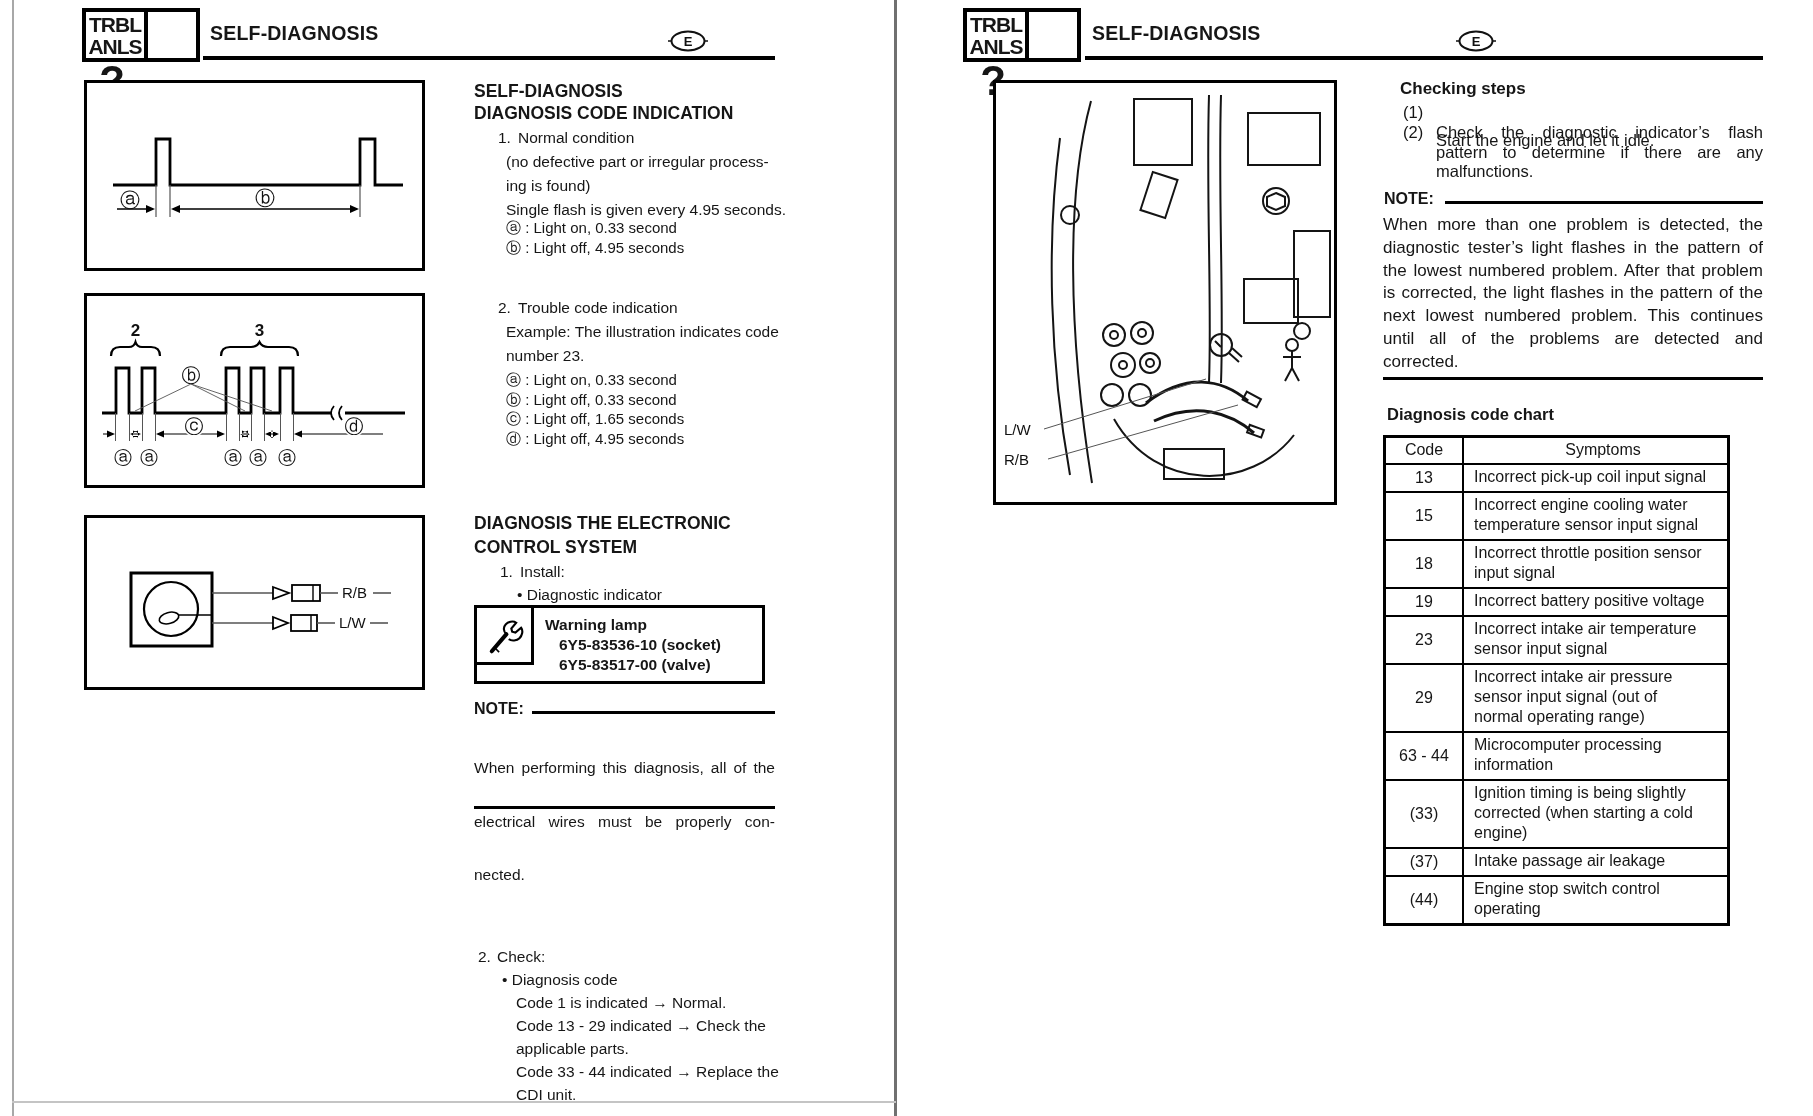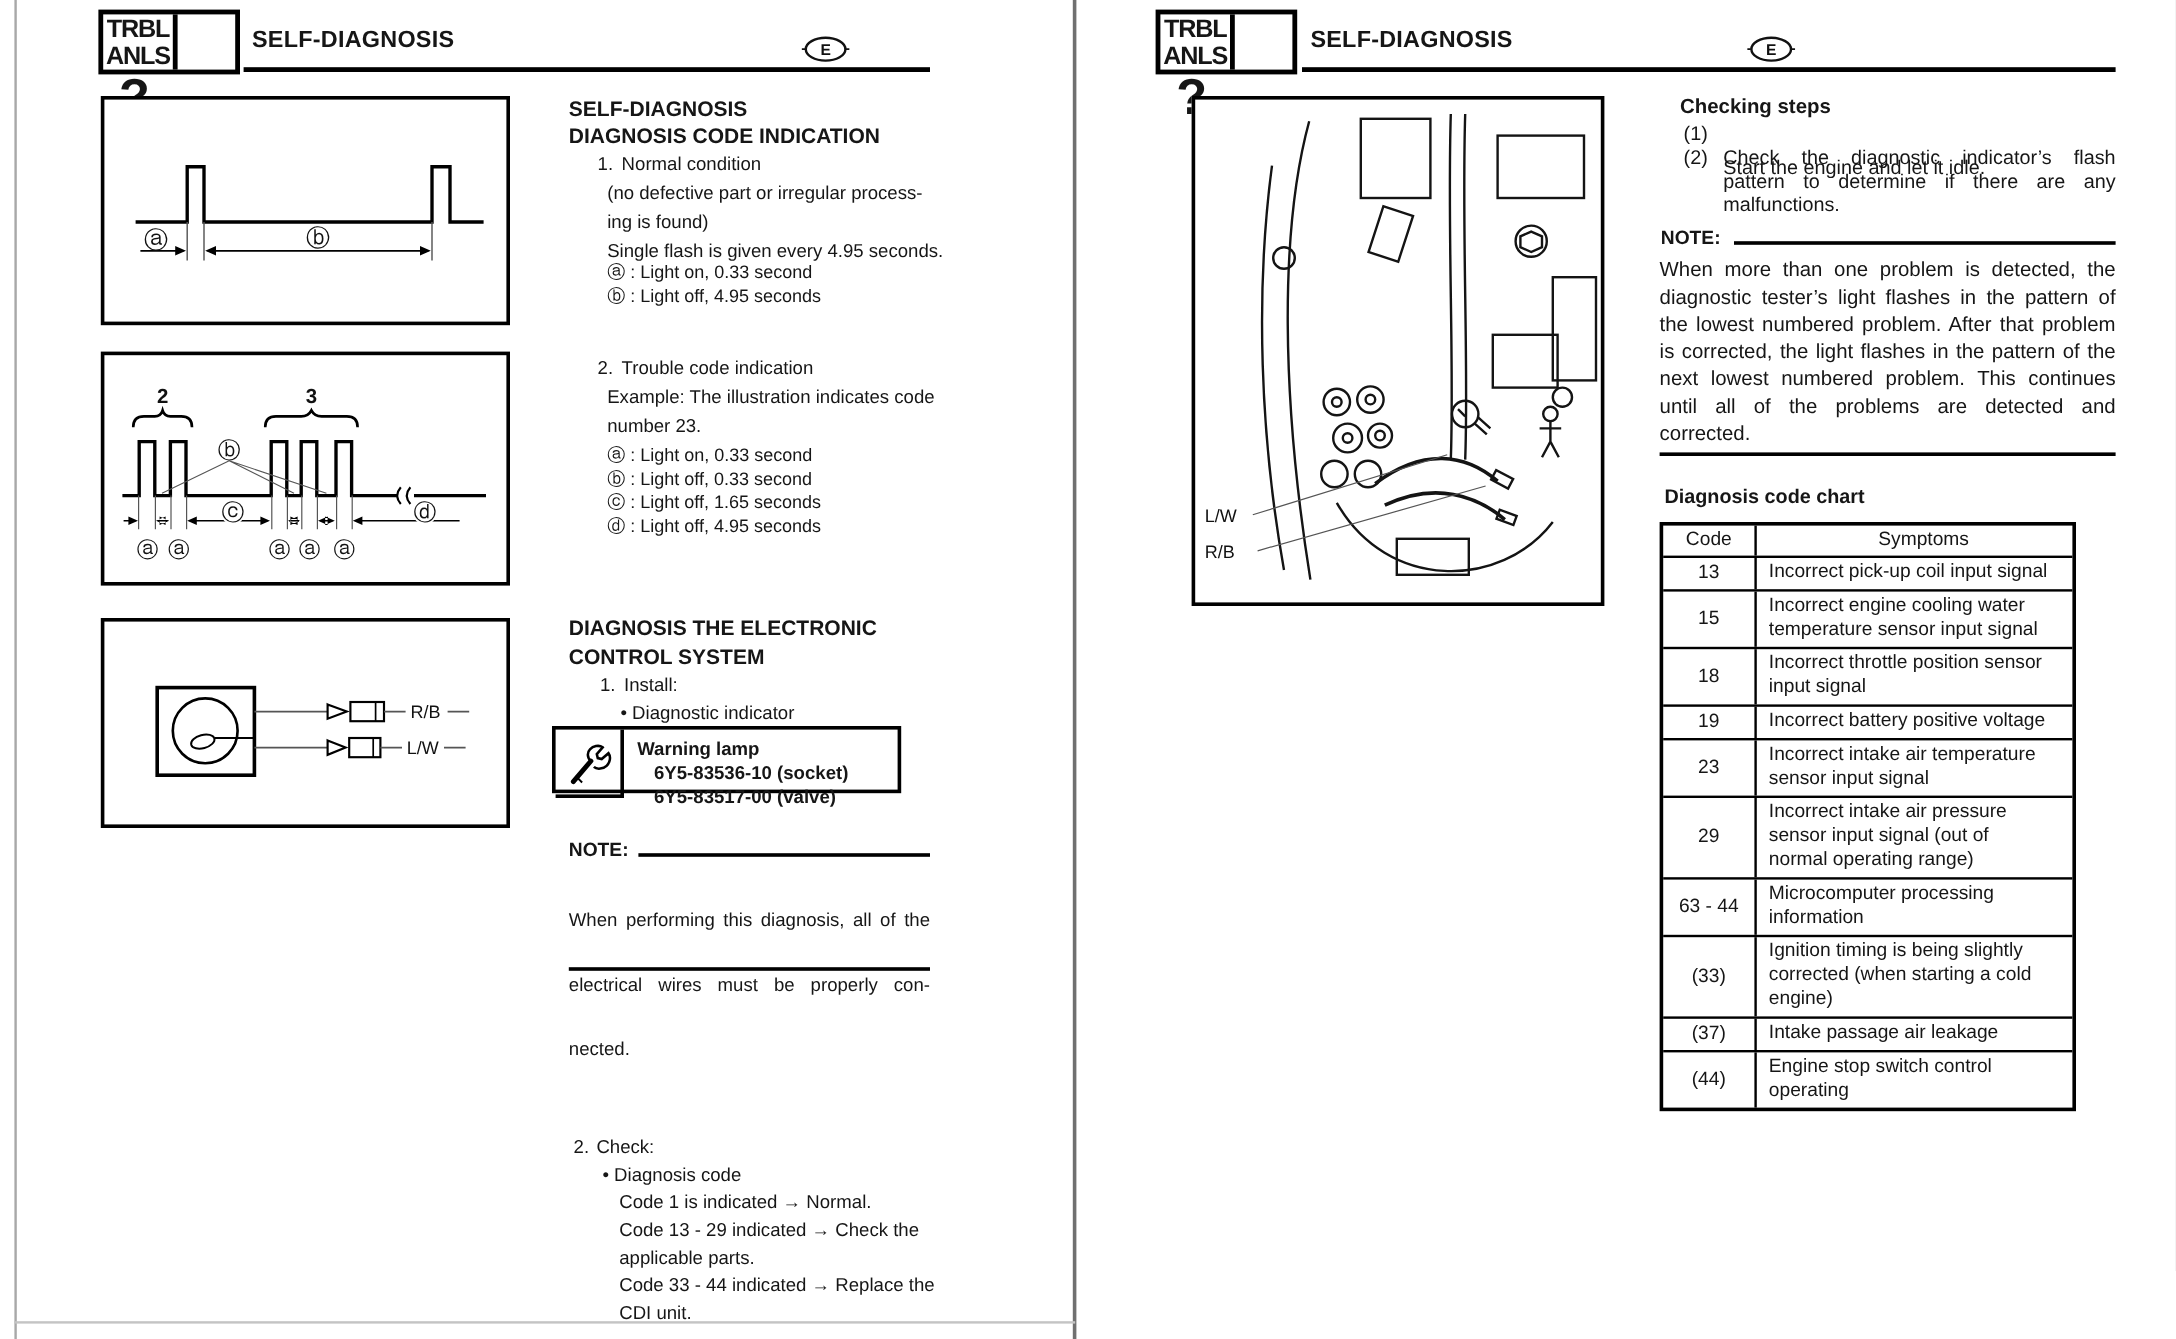--- a/index.html
+++ b/index.html
@@ -171,21 +171,21 @@
       </div>
 
     <div class="h-sec-list abs" style="left:474px;top:512px">
         <div>DIAGNOSIS THE ELECTRONIC</div>
         <div>CONTROL SYSTEM</div>
       </div>
     <div class="num abs" style="left:500px;top:560px">1.</div>
     <div class="ititle abs" style="left:520px;top:560px">Install:</div>
     <div class="bullet abs" style="left:517px;top:583px">• Diagnostic indicator</div>
 
-    <div class="warnbox abs" style="left:460px;top:605px;width:291px;height:56px">
+    <div class="warnbox abs" style="left:474px;top:605px;width:291px;height:79px">
       <div class="wb-icon">
         <svg width="44" height="44" viewBox="0 0 54 54">
           <path d="M12,47 L30,26" stroke="#000" stroke-width="5" stroke-linecap="round"></path>
           <path d="M30,26 c-4,-3 -4,-9 -1,-12 c3,-3 9,-5 13,-2 l-6,7 1,4 4,1 7,-6 c3,4 1,10 -2,13 c-3,3 -10,4 -13,1" fill="none" stroke="#000" stroke-width="2.6"></path>
           <path d="M16,43 l5,5" stroke="#000" stroke-width="2"></path>
         </svg>
       </div>
       <div class="abs" style="left:68px;top:7px">
         <div class="wb-line1">Warning lamp</div>
         <div class="wb-parts">

